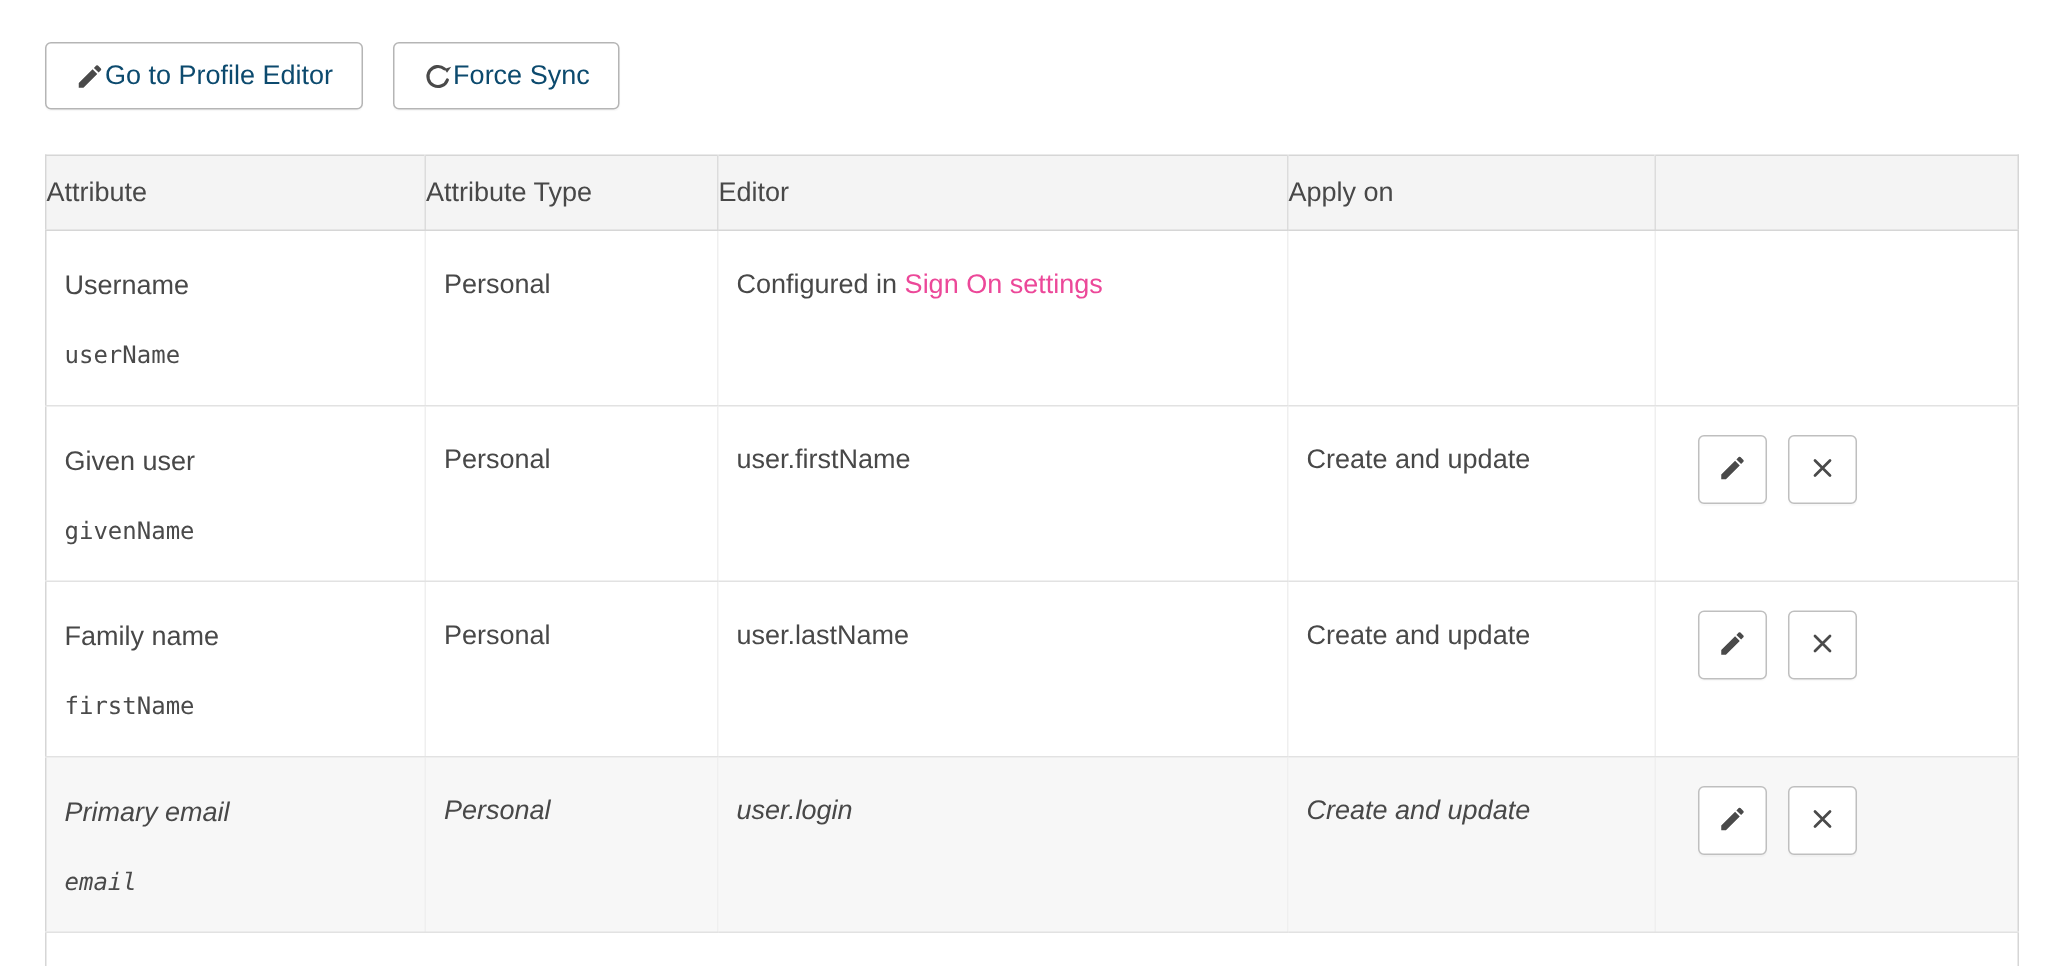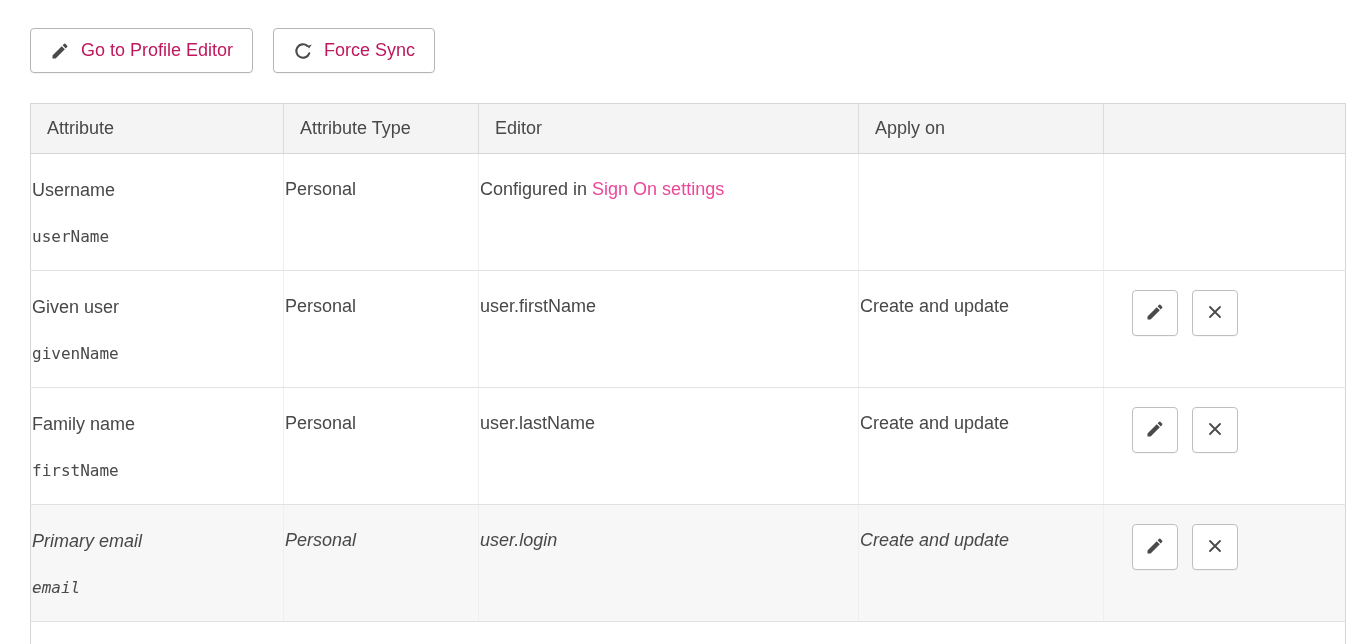--- a/index.html
+++ b/index.html
@@ -9,55 +9,55 @@
     overflow: hidden;
     background: #ffffff;
     font-family: "Liberation Sans", sans-serif;
     color: #484848;
   }
   .page { padding: 28px 25px 0 30px; }
 
   
   .toolbar { display: flex; gap: 20px; margin-bottom: 30px; }
   .btn {
-    display: inline-flex; align-items: center; gap: 11px;
+    display: inline-flex; align-items: center; 
     background: #ffffff;
     border: 1px solid #b5b5b5;
     border-radius: 4px;
     padding: 11px 19px;
     font-size: 18px;
     font-family: "Liberation Sans", sans-serif;
-    color: #be185d;
+    color: #0c4a6e;
     cursor: pointer;
     box-shadow: 0 1px 1px rgba(0,0,0,0.04);
   }
   .btn .icon { display: inline-flex; width: 20px; height: 20px; }
   .btn svg { width: 20px; height: 20px; }
 
   
   table.mapping {
     border-collapse: collapse;
     table-layout: fixed;
     width: 1315px;
     border: 1px solid #d6d6d6;
   }
   th {
     background: #f4f4f4;
     font-weight: 400;
     text-align: left;
     font-size: 18px;
     color: #484848;
-    padding: 14px 16px;
+    padding: 14px 0;
     border-right: 1px solid #dcdcdc;
     border-bottom: 1px solid #d6d6d6;
   }
   th:last-child { border-right: none; }
   td {
     vertical-align: top;
-    padding: 25px 16px 23px 1px;
+    padding: 25px 16px 23px 12px;
     font-size: 18px;
     color: #484848;
     background: #ffffff;
     border-right: 1px solid #efefef;
     border-bottom: 1px solid #e2e2e2;
   }
   td:last-child { border-right: none; }
   tr.highlight td { background: #f7f7f7; font-style: italic; }
   tr.empty-row td { height: 44px; border-bottom: none; padding: 0; }
 

